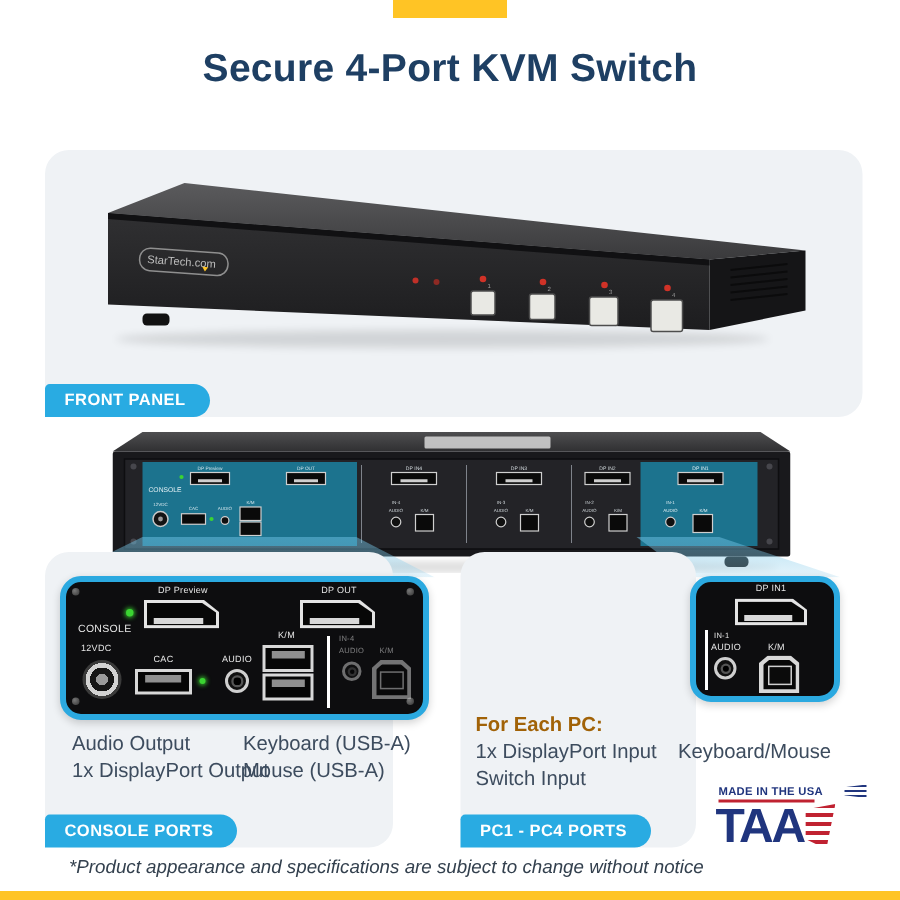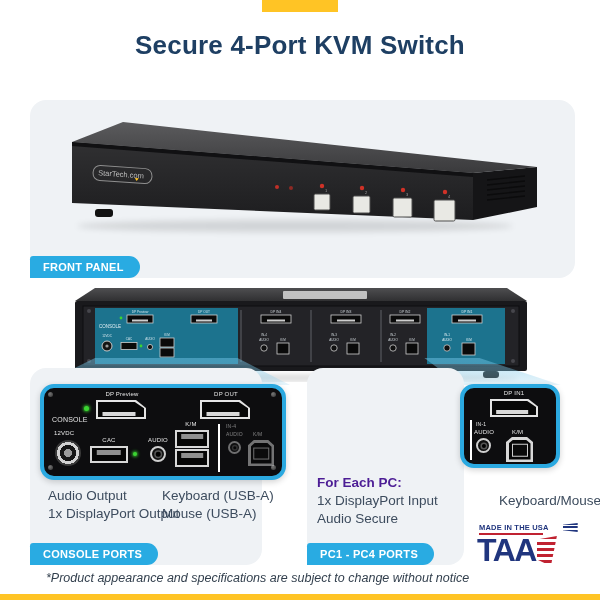--- a/index.html
+++ b/index.html
@@ -15,21 +15,21 @@
   
   .card{position:absolute;background:#eff2f5;border-radius:16px;}
   
   .badge{position:absolute;height:22px;background:#29ABE2;color:#fff;font-weight:700;
          font-size:11px;line-height:22px;padding:0 16px 0 13px;letter-spacing:.3px;
          border-radius:4px 14px 14px 0;white-space:nowrap;}
   
   .caption{position:absolute;left:60px;top:236px;width:340px;text-align:center;
            color:#454545;font-size:13.5px;line-height:18px;}
   .desc{position:absolute;color:#3D4C5E;font-size:13.5px;line-height:17.5px;white-space:nowrap;}
-  .desc.bold{font-weight:700;color:#4c1d95;}
+  .desc.bold{font-weight:700;color:#a16207;}
   
   .beam{position:absolute;top:358px;height:27px;
         background:linear-gradient(180deg,rgba(110,195,230,.50),rgba(165,216,240,.28));}
   .beam.left{left:40px;width:250px;clip-path:polygon(22% 0,79% 0,100% 100%,0 100%);}
   .beam.right{left:420px;width:145px;clip-path:polygon(3% 0,41% 0,97% 100%,28% 100%);}
   
   .zoombox{position:absolute;background:#0d0d0f;border:4px solid #2BA9E0;border-radius:14px;
            box-sizing:border-box;box-shadow:0 2px 6px rgba(0,0,0,.18);}
   .plabel{position:absolute;color:#e6e6e6;font-size:6px;line-height:7px;white-space:nowrap;
           letter-spacing:.2px;}
@@ -305,23 +305,23 @@
     <div>1x DisplayPort Output</div>
   </div>
   <div class="desc" style="left:162px;top:487px;">
     <div>Keyboard (USB-A)</div>
     <div>Mouse (USB-A)</div>
   </div>
 
   <div class="desc bold" style="left:317px;top:474px;">For Each PC:</div>
   <div class="desc" style="left:317px;top:492px;">
     <div>1x DisplayPort Input</div>
-    <div>Audio Secure</div>
-  </div>
-  <div class="desc" style="left:452px;top:492px;margin-left:47px;">Keyboard/Mouse</div>
+    <div>Switch Input</div>
+  </div>
+  <div class="desc" style="left:452px;top:492px;">Keyboard/Mouse</div>
 
   <div class="badge" style="left:30px;top:543px;">CONSOLE PORTS</div>
   <div class="badge" style="left:307px;top:543px;">PC1 - PC4 PORTS</div>
 
   <div class="taa">
     <div class="taa-row1">
       <span class="taa-made">MADE IN THE USA</span>
       <span class="taa-stripes-navy"></span>
     </div>
     <div class="taa-redline"></div>

